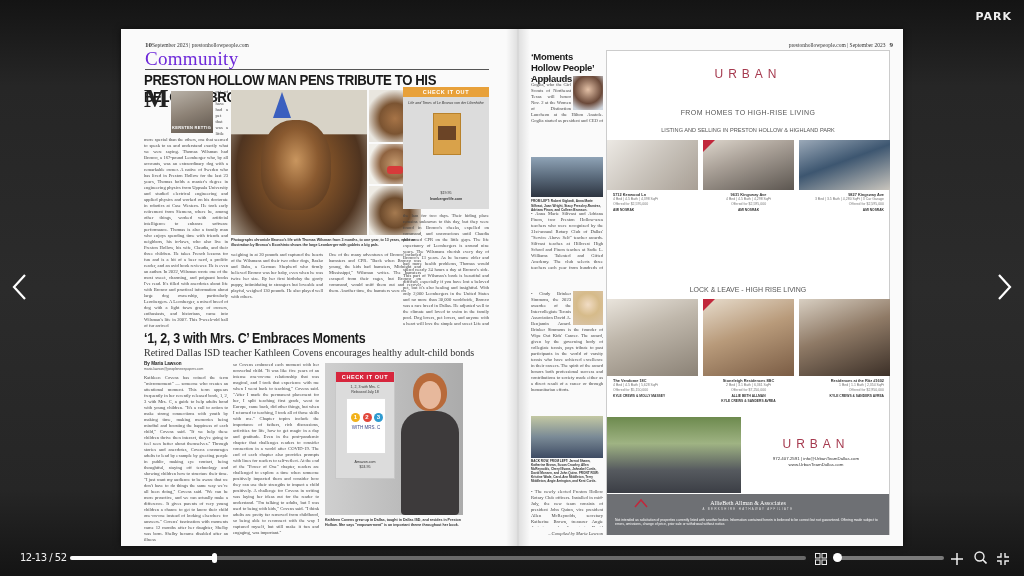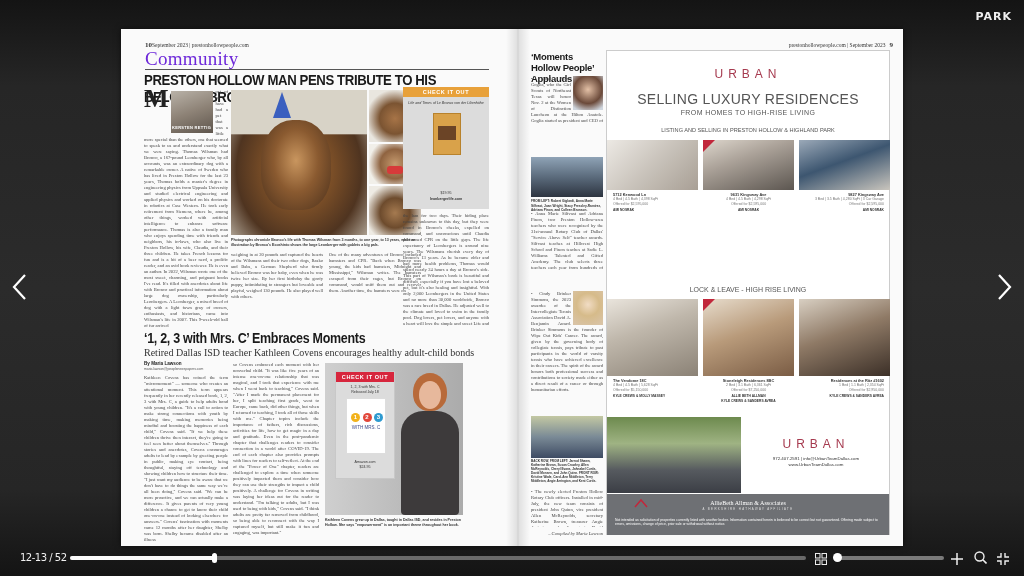--- a/index.html
+++ b/index.html
@@ -262,21 +262,20 @@
       <div class="rphoto" style="position:relative; float:right; width:30px; height:34px; margin-left:2px; background:radial-gradient(circle at 50% 40%, #f1dcc4 0%, #d6bb8a 45%, #d9c3a5 90%);"></div>
       <span>• Cindy Brinker Simmons, the 2023 awardee of the Intercollegiate Tennis Association David A. Benjamin Award. Brinker Simmons is the founder of Wipe Out Kids' Cancer. The award, given by the governing body of collegiate tennis, pays tribute to past participants in the world of varsity tennis who have achieved excellence in their careers. The spirit of the award honors both professional success and contributions to society made either as a direct result of a career or through humanitarian efforts.</span>
     </div>
     <div class="rphoto" style="left:15px; top:387px; width:72px; height:42px; background:linear-gradient(180deg,#c3c8a3 0%,#7a8a96 50%,#3e4b63 100%);"></div>
     <div class="caption" style="left:15px; top:431px; width:72px; font-size:3.1px; line-height:3.9px;"><b>BACK ROW, FROM LEFT: Jarrod Shawn, Katherine Brown, Susan Crowley, Allen McReynolds, Cheryl Evans, Jahnabel Curtis, David Monsen, and John Quinn. FRONT ROW: Kristine Wade, Carol-Ann Middleton, Terry Middleton, Angie Arrington, and Kent Curtis.</b></div>
     <div class="textcol" style="left:15px; top:460px; width:72px; height:38px;">• The newly elected Preston Hollow Rotary Club officers. Installed in mid-July, the new team consists of president John Quinn, vice president Allen McReynolds, secretary Katherine Brown, treasurer Angie Arrington, and parliamentarian David Monsen.</div>
     <div class="textcol" style="left:15px; top:502px; width:72px; height:8px; text-align:right; font-style:italic;">– Compiled by Maria Lawson</div>
 
     <div class="ad">
       <div class="urban-logo" style="top:16px;">URBAN</div>
-      <div class="ad-title">SELLING LUXURY RESIDENCES</div>
       <div class="ad-sub">FROM HOMES TO HIGH-RISE LIVING</div>
       <div class="ad-section" style="top:76px; font-size:5.6px;">LISTING AND SELLING IN PRESTON HOLLOW &amp; HIGHLAND PARK</div>
 
       <div class="listing" style="left:0; top:89px;">
         <div class="img" style="background:linear-gradient(135deg,#ece9e4 0%,#c9c3bb 50%,#a89f95 100%);"></div>
         <div class="addr" style="padding-left:6px;">5712 Kenwood Ln</div>
         <div class="spec" style="padding-left:6px;">4 Bed | 4.5 Bath | 4,398 SqFt</div>
         <div class="spec" style="padding-left:6px;">Offered for $2,595,000</div>
         <div class="agent" style="padding-left:6px;">AMI NOSRAK</div>
       </div>

